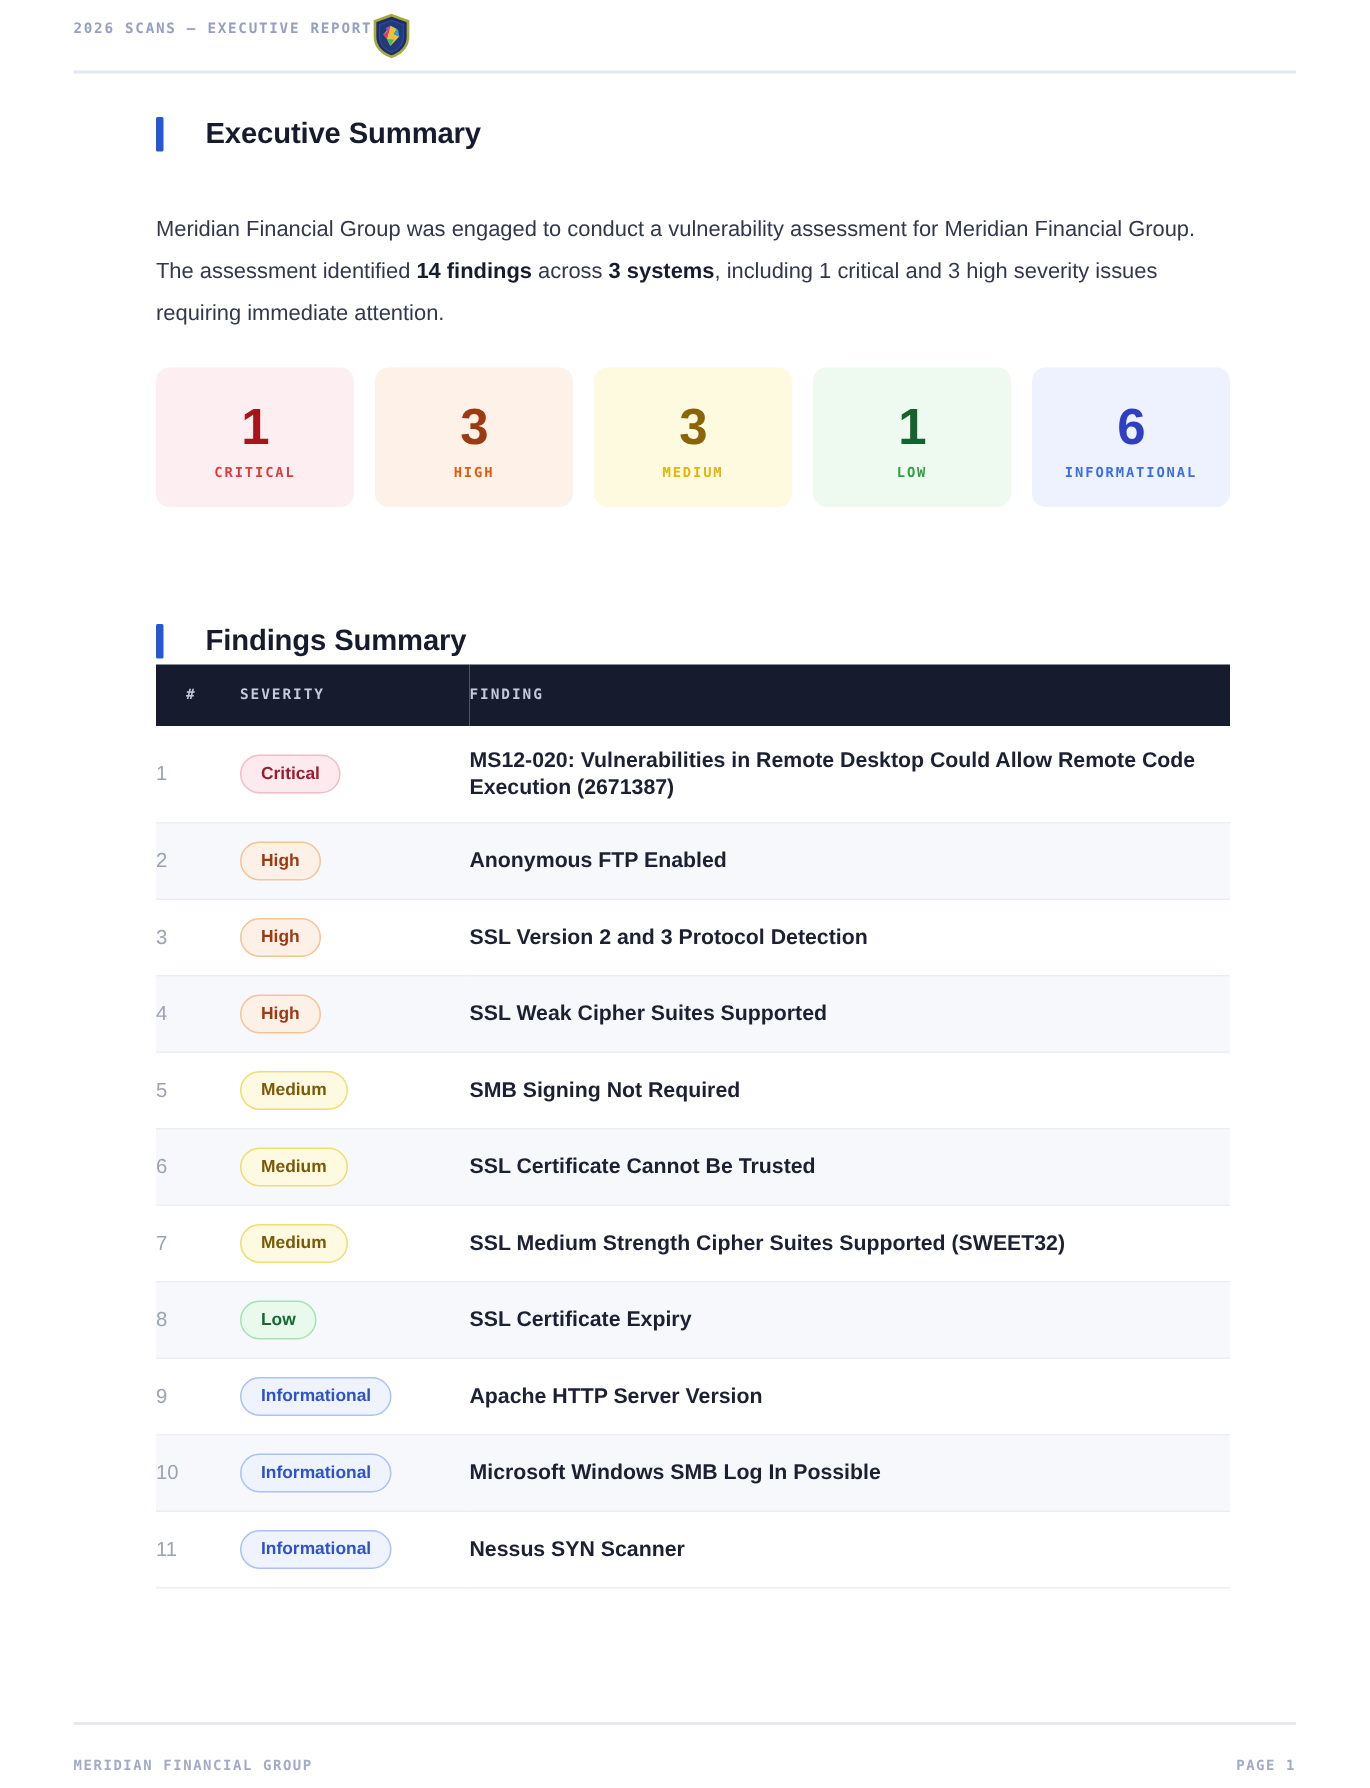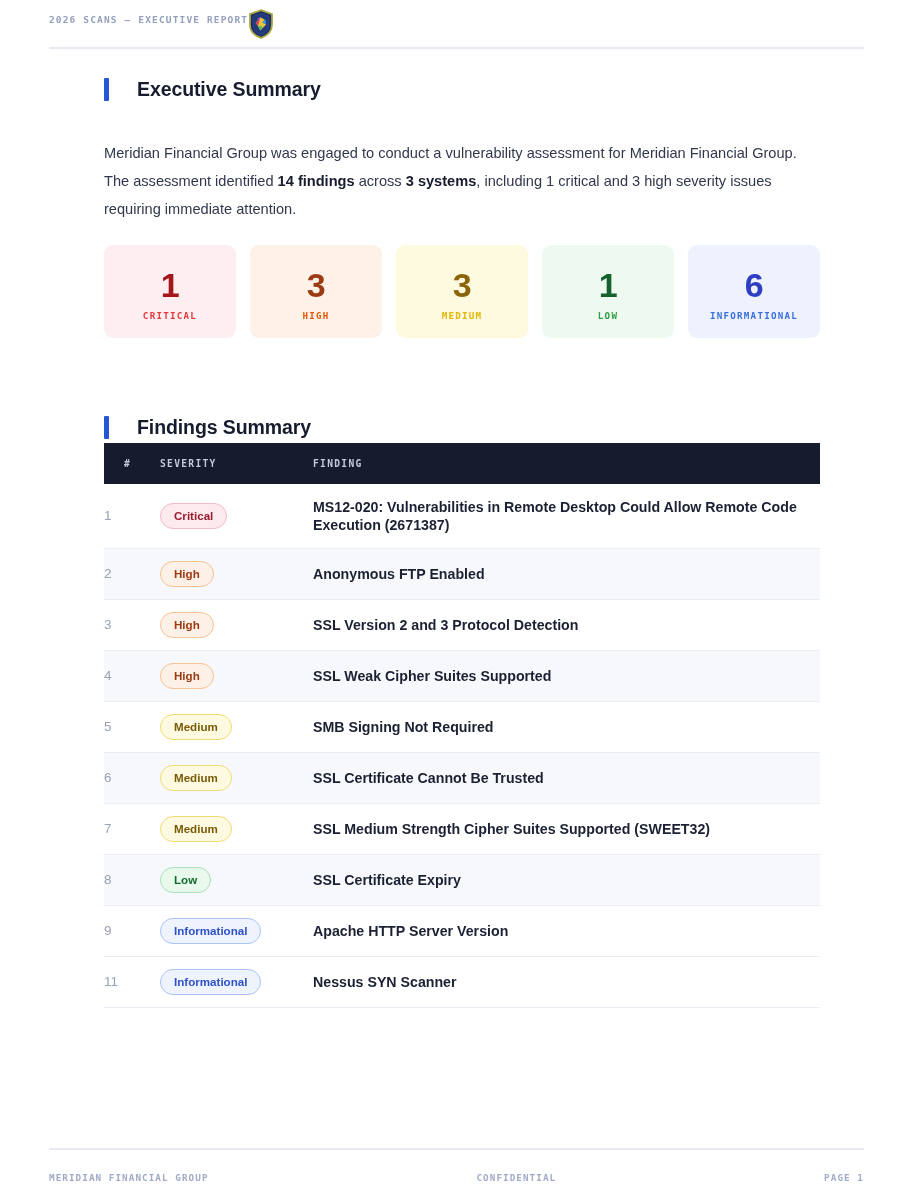--- a/index.html
+++ b/index.html
@@ -336,29 +336,33 @@
           <tr class="alt short">
             <td class="c-num">8</td>
             <td class="c-sev"><span class="badge" style="background: rgb(233, 249, 236); border-color: rgb(165, 227, 180); color: rgb(19, 107, 49);">Low</span></td>
             <td class="c-find">SSL Certificate Expiry</td>
           </tr>
           <tr class="short">
             <td class="c-num">9</td>
             <td class="c-sev"><span class="badge" style="background: rgb(238, 243, 254); border-color: rgb(169, 195, 245); color: rgb(47, 82, 201);">Informational</span></td>
             <td class="c-find">Apache HTTP Server Version</td>
           </tr>
+          <tr class="alt short">
+            <td class="c-num">10</td>
+            <td class="c-sev"><span class="badge" style="background: rgb(238, 243, 254); border-color: rgb(169, 195, 245); color: rgb(47, 82, 201);">Informational</span></td>
+            <td class="c-find">Microsoft Windows SMB Log In Possible</td>
+          </tr>
           <tr class="short">
             <td class="c-num">11</td>
             <td class="c-sev"><span class="badge" style="background: rgb(238, 243, 254); border-color: rgb(169, 195, 245); color: rgb(47, 82, 201);">Informational</span></td>
             <td class="c-find">Nessus SYN Scanner</td>
           </tr>
         </tbody>
     </table>
   </div>
 
   <div class="footer-rule"></div>
   <div class="doc-footer">
     <div class="foot-txt">Meridian Financial Group</div>
-    <div class="foot-txt foot-center">Confidential</div>
     <div class="foot-txt foot-right">Page 1</div>
   </div>
 
 </div>
 
 </body></html>

